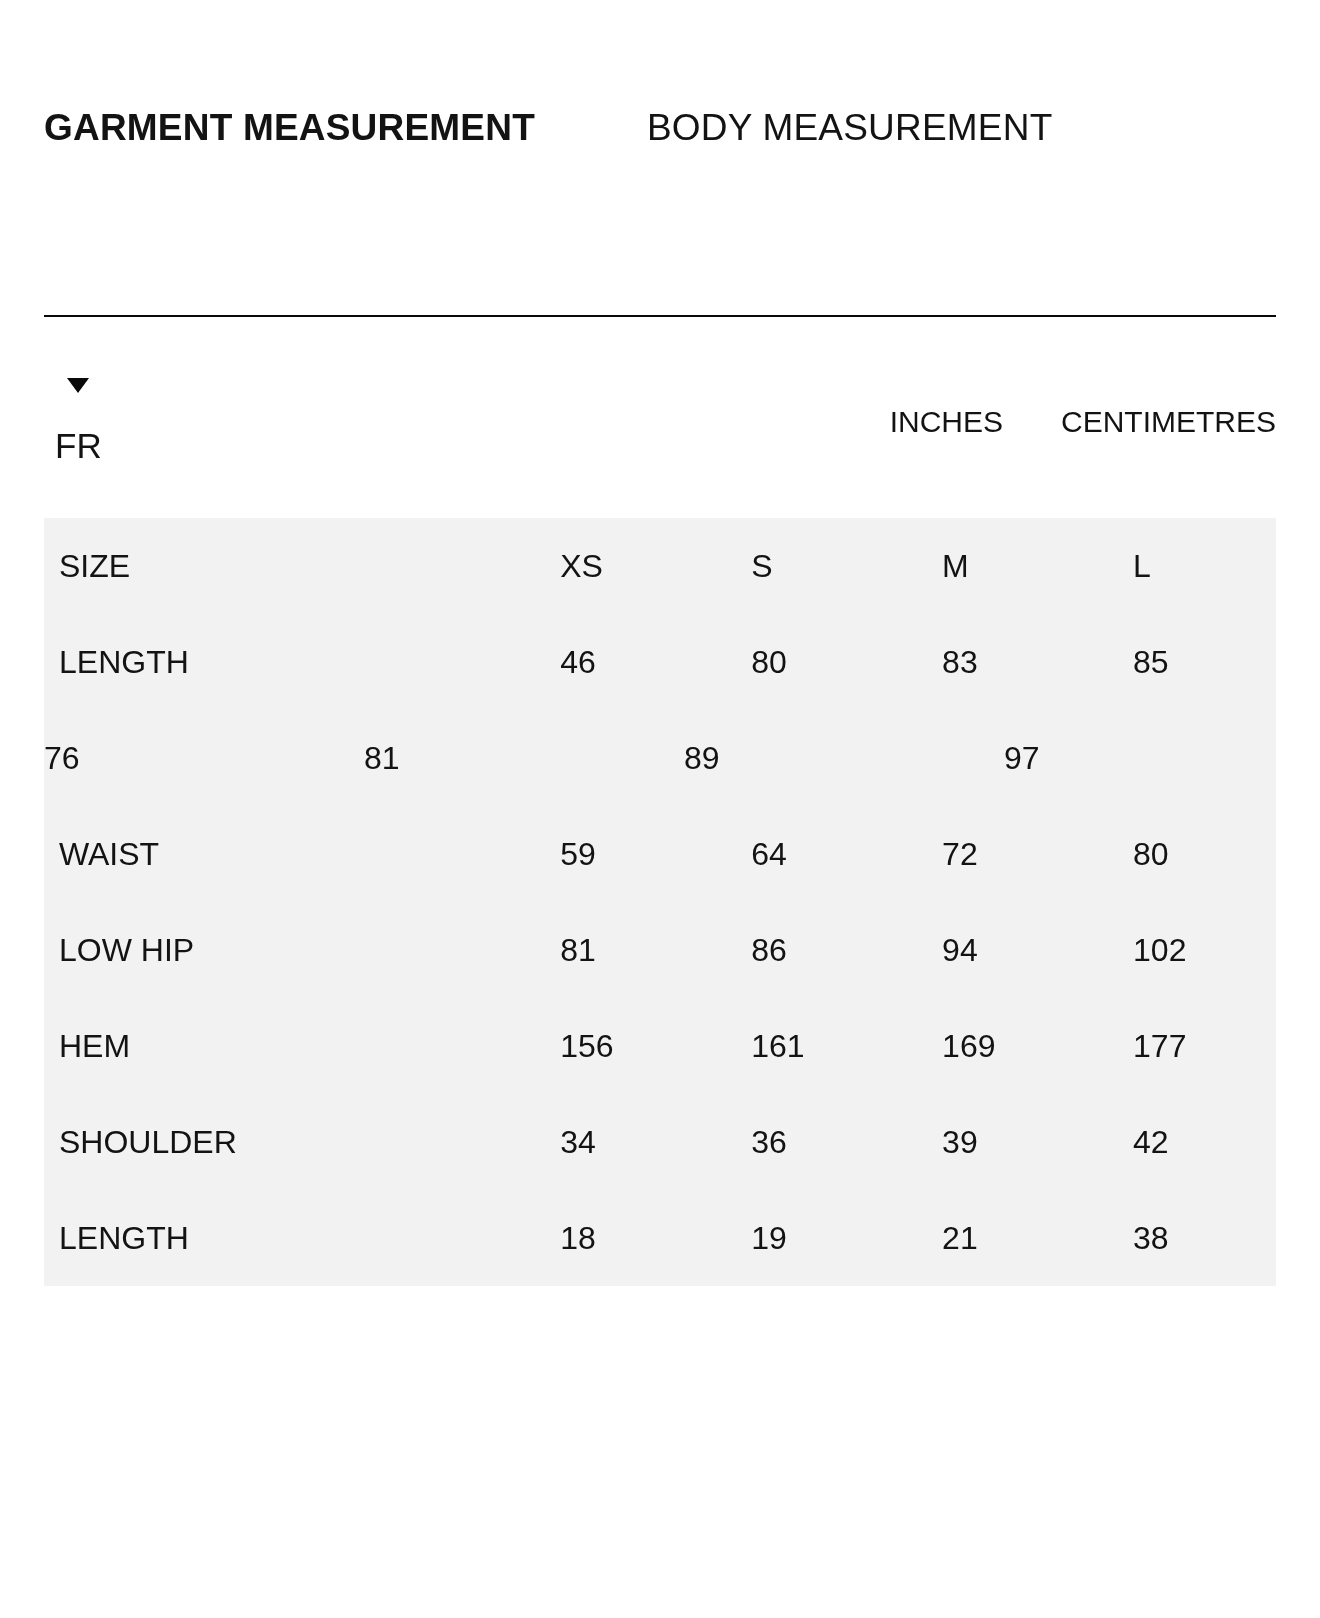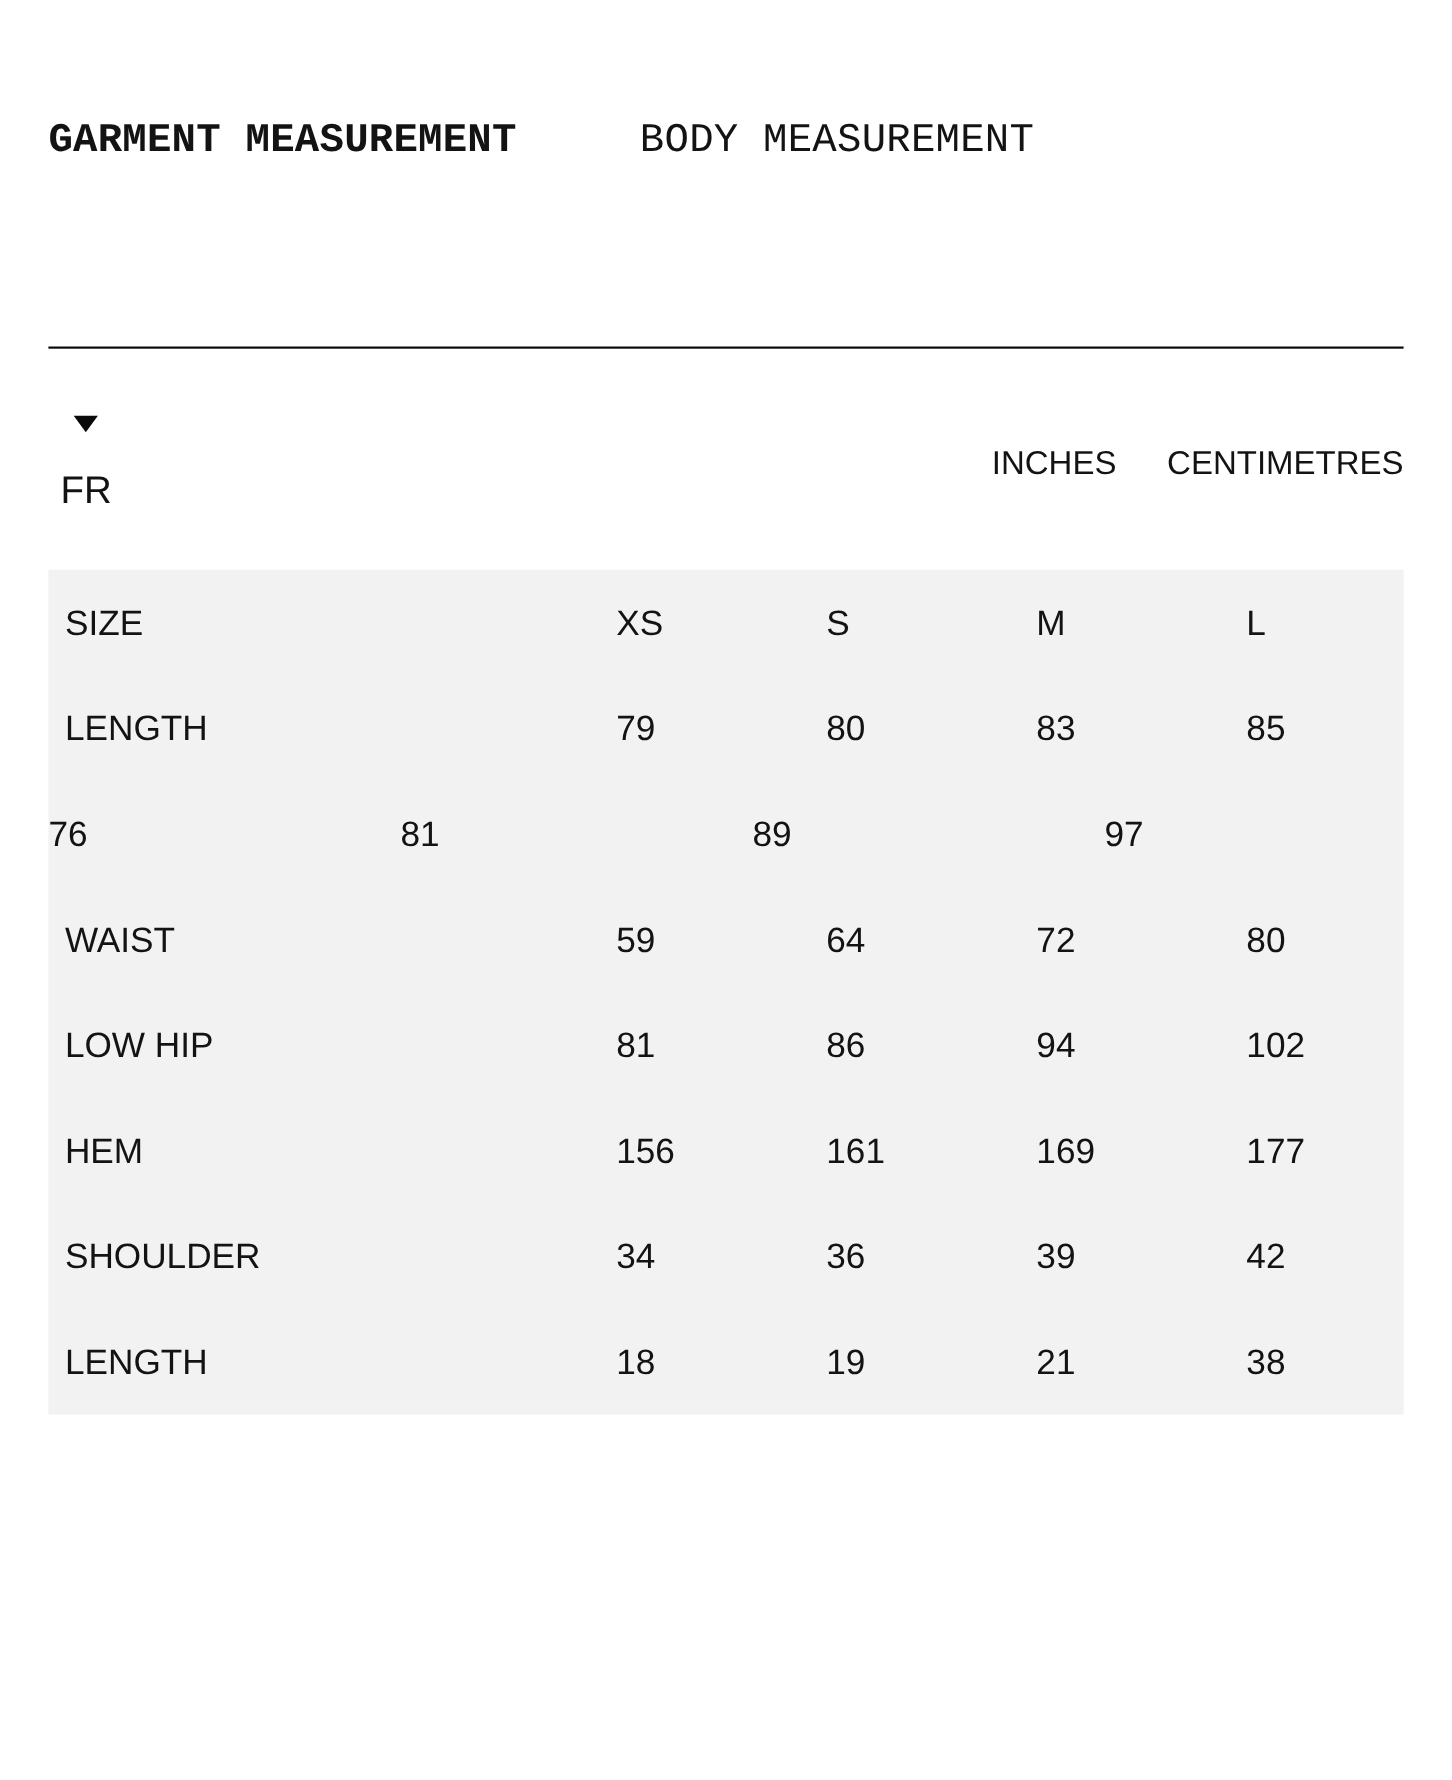--- a/index.html
+++ b/index.html
@@ -12,32 +12,32 @@
   body{
     width:1320px;height:1618px;
     background:#ffffff;
     color:var(--ink);
     font-family:"Liberation Sans", sans-serif;
     overflow:hidden;
   }
   .page{padding:0 44px;}
 
   
-  .tabs{display:flex;gap:112px;padding-top:108px;font-family:Liberation Mono, monospace;}
+  .tabs{display:flex;gap:112px;padding-top:108px;}
   .tab{font-size:37px;line-height:1.1;font-weight:400;letter-spacing:0.2px;cursor:pointer;white-space:nowrap;}
   .tab.active{font-weight:700;}
 
   
   .divider{margin-top:166px;border-top:2px solid var(--divider);height:0;}
 
   
   .controls{margin-top:61px;display:flex;justify-content:space-between;align-items:center;}
   .region{display:flex;align-items:center;gap:33px;font-size:35px;line-height:1.15;margin-left:11px;cursor:pointer;flex-direction:column;}
   .caret{width:0;height:0;border-left:11px solid transparent;border-right:11px solid transparent;border-top:15px solid var(--divider);display:inline-block;}
-  .units{display:flex;gap:46px;font-size:30px;line-height:1.15;align-items:flex-start;}
+  .units{display:flex;gap:58px;font-size:30px;line-height:1.15;align-items:flex-start;}
   .unit{font-weight:400;cursor:pointer;white-space:nowrap;}
   .unit.active{font-weight:400;}
 
   
   .size-table{margin-top:52px;background:var(--table-bg);width:100%;}
   .trow{display:flex;height:96px;align-items:center;font-size:32px;line-height:1;gap:48px;}
   .tcell{white-space:nowrap;}
   .tcell.label{flex:0 0 38%;padding-left:15px;text-align:left;}
   .tcell.val{flex:1 1 0;text-align:left;}
 
@@ -71,21 +71,21 @@
     <div class="trow">
       <div class="tcell label">SIZE</div>
       <div class="tcell val">XS</div>
       <div class="tcell val">S</div>
       <div class="tcell val">M</div>
       <div class="tcell val">L</div>
     </div>
     <div id="table-body">
         <div class="trow">
           <div class="tcell label">LENGTH</div>
-          <div class="tcell val">79</div>
+          <div class="tcell val">46</div>
           <div class="tcell val">80</div>
           <div class="tcell val">83</div>
           <div class="tcell val">85</div>
         </div>
         <div class="trow">
           <div class="tcell val">76</div>
           <div class="tcell val">81</div>
           <div class="tcell val">89</div>
           <div class="tcell val">97</div>
         </div>

